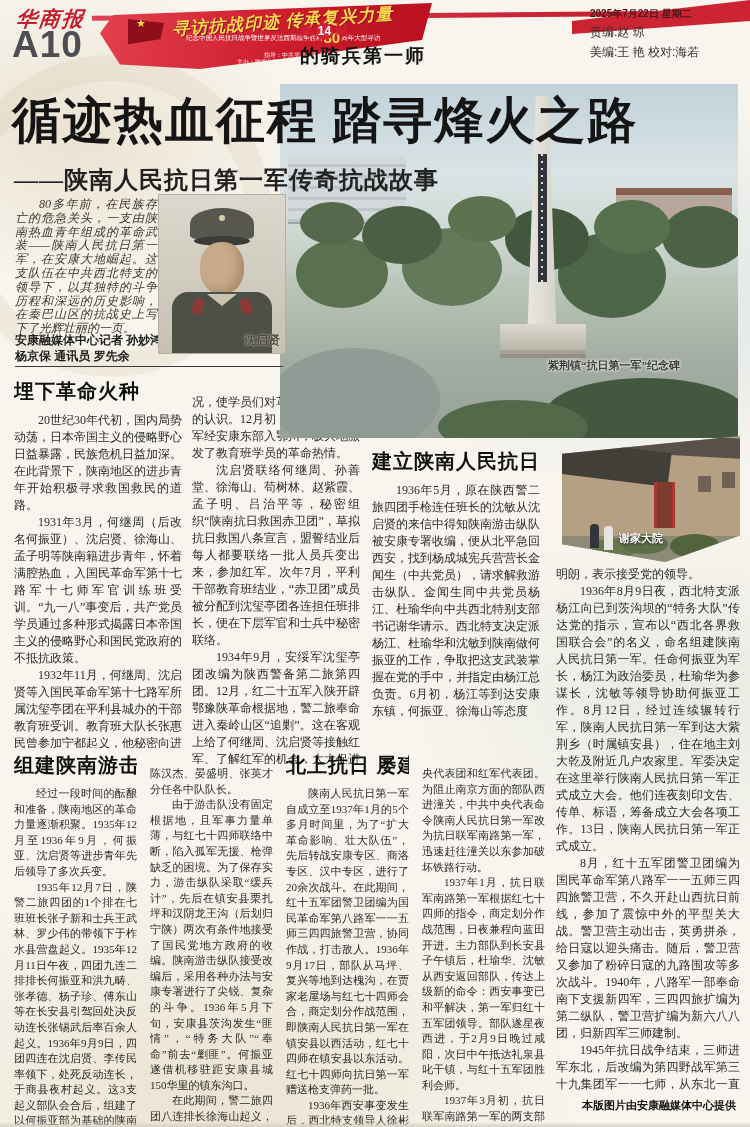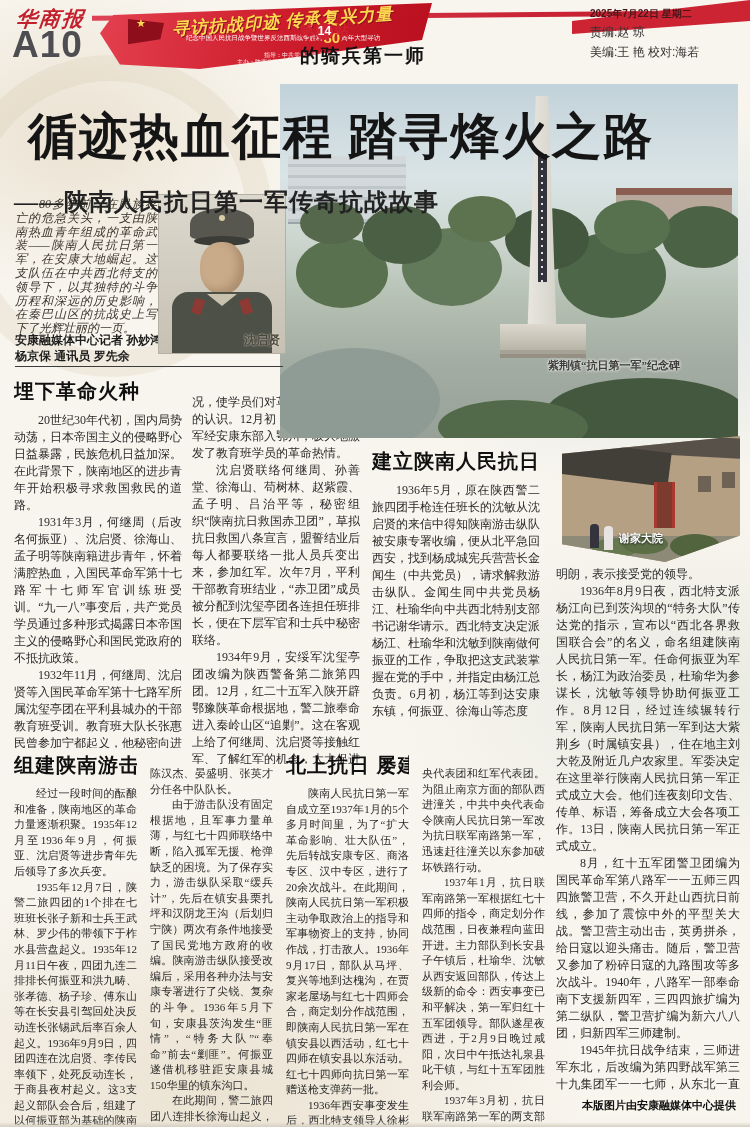--- a/index.html
+++ b/index.html
@@ -27,21 +27,21 @@
   .ribbon-org{position:absolute;left:84px;top:49px;width:220px;color:#ffe9ea;font-size:6px;line-height:7px;text-align:center;}
   .station{position:absolute;left:300px;top:22px;}
   .station-top{font-size:14px;font-weight:bold;color:#cf2333;}
   .station-num{display:inline-block;width:17px;height:17px;border-radius:50%;background:#cf2333;color:#fff;text-align:center;line-height:17px;font-size:12px;margin:0 2px;font-weight:bold;}
   .station-city{font-size:19px;font-weight:bold;color:#121212;letter-spacing:2px;margin-top:3px;}
   .dateblock{position:absolute;right:8px;top:7px;width:152px;}
   .date-main{font-size:10px;font-weight:bold;color:#47161a;white-space:nowrap;}
   .date-sub{font-size:12px;color:#333;margin-top:3px;white-space:nowrap;}
   
   .headline{position:absolute;left:12px;top:88px;z-index:6;}
-  .headline h1{margin:16px;font-size:49px;letter-spacing:2px;color:#151515;font-weight:bold;white-space:nowrap;}
+  .headline h1{margin:0;font-size:49px;letter-spacing:2px;color:#151515;font-weight:bold;white-space:nowrap;}
   .headline h2{margin:10px 0 0 2px;font-size:24px;color:#222;font-weight:bold;letter-spacing:1px;white-space:nowrap;}
   
   .lead{position:absolute;left:15px;top:198px;width:142px;z-index:5;}
   .lead p{margin:0;font-size:12px;line-height:13.8px;color:#3a342c;text-align:justify;text-indent:2em;font-style:italic;}
   .bylines{position:absolute;left:15px;top:332px;width:270px;z-index:5;}
   .bylines div{font-size:12px;font-weight:bold;color:#1c1c1c;line-height:16px;}
   .lead-rule{position:absolute;left:15px;top:366px;width:268px;height:1px;background:#3c3c3c;z-index:5;}
   
   .photo-main{position:absolute;left:280px;top:84px;width:458px;height:354px;overflow:hidden;z-index:1;
     background:linear-gradient(180deg,#c2d2da 0%,#dae4e6 26%,#ccd6cf 44%,#b4bfb2 62%,#a3ada3 78%,#97a198 100%);}
@@ -217,21 +217,21 @@
       <p>1935年12月7日，陕警二旅四团的1个排在七班班长张子新和士兵王武林、罗少伟的带领下于柞水县营盘起义。1935年12月11日午夜，四团九连二排排长何振亚和洪九畴、张孝德、杨子珍、傅东山等在长安县引驾回处决反动连长张锡武后率百余人起义。1936年9月9日，四团四连在沈启贤、李传民率领下，处死反动连长，于商县夜村起义。这3支起义部队会合后，组建了以何振亚部为基础的陕南游击纵队。</p>
 
     </div>
     <div class="col col-l2">
       <p class="ni">陈汉杰、晏盛明、张英才分任各中队队长。</p>
       <p>由于游击队没有固定根据地，且军事力量单薄，与红七十四师联络中断，陷入孤军无援、枪弹缺乏的困境。为了保存实力，游击纵队采取“缓兵计”，先后在镇安县栗扎坪和汉阴龙王沟（后划归宁陕）两次有条件地接受了国民党地方政府的收编。陕南游击纵队接受改编后，采用各种办法与安康专署进行了尖锐、复杂的斗争。1936年5月下旬，安康县茨沟发生“匪情”，“特务大队”“奉命”前去“剿匪”。何振亚遂借机移驻距安康县城150华里的镇东沟口。</p>
       <p>在此期间，警二旅四团八连排长徐海山起义，率部10余人历经艰辛到东镇与何振亚会合，继任副大队长，苟树林率一部分游击队员，从紫阳凤凰山到东镇与何振亚会合，部队不断扩大。</p>
     </div>
     <div class="col col-l3">
       <div class="sec-h">北上抗日 屡建奇功</div>
-      <p>陕南人民抗日第一军自成立至1937年1月的5个多月时间里，为了“扩大革命影响、壮大队伍”，先后转战安康专区、商洛专区、汉中专区，进行了20余次战斗。在此期间，陕南人民抗日第一军积极主动争取政治上的指导和军事物资上的支持，协同作战，打击敌人。1936年9月17日，部队从马坪、复兴等地到达槐沟，在贾家老屋场与红七十四师会合，商定划分作战范围，即陕南人民抗日第一军在镇安县以西活动，红七十四师在镇安县以东活动。红七十四师向抗日第一军赠送枪支弹药一批。</p>
+      <p>陕南人民抗日第一军自成立至1937年1月的5个多月时间里，为了“扩大革命影响、壮大队伍”，先后转战安康专区、商洛专区、汉中专区，进行了20余次战斗。在此期间，红十五军团警卫团编为国民革命军第八路军一一五师三四四旅警卫营，协同作战，打击敌人。1936年9月17日，部队从马坪、复兴等地到达槐沟，在贾家老屋场与红七十四师会合，商定划分作战范围，即陕南人民抗日第一军在镇安县以西活动，红七十四师在镇安县以东活动。红七十四师向抗日第一军赠送枪支弹药一批。</p>
       <p>1936年西安事变发生后，西北特支领导人徐彬如以“西救会”宣传部负责人的名义，于12月20日在介绍“西救会”历史、纲领和活动情况的中外记者招待会上，公开宣布“民众武装组织方面的工作，在陕南有抗日第一军的建制”。12月下旬，中共西北特支将陕南人民抗日第一军的关系移交给了中共中</p>
     </div>
     <div class="col col-l4">
       <p class="ni">央代表团和红军代表团。为阻止南京方面的部队西进潼关，中共中央代表命令陕南人民抗日第一军改为抗日联军南路第一军，迅速赶往潼关以东参加破坏铁路行动。</p>
       <p>1937年1月，抗日联军南路第一军根据红七十四师的指令，商定划分作战范围，日夜兼程向蓝田开进。主力部队到长安县子午镇后，杜瑜华、沈敏从西安返回部队，传达上级新的命令：西安事变已和平解决，第一军归红十五军团领导。部队遂星夜西进，于2月9日晚过咸阳，次日中午抵达礼泉县叱干镇，与红十五军团胜利会师。</p>
       <p>1937年3月初，抗日联军南路第一军的两支部队在甘肃庆阳驿马关编为红十五军团警卫团。虽经战斗减员，尚有700余人，何振亚任团长，李雪三任政委，沈启贤任参谋长。杜瑜华、张英勃在政治处工作。部队开始建立党的组织和政治工作制度，开展政治教育和军事训练。</p>
     </div>
   </div>
 
   <div class="credit">本版图片由安康融媒体中心提供</div>

